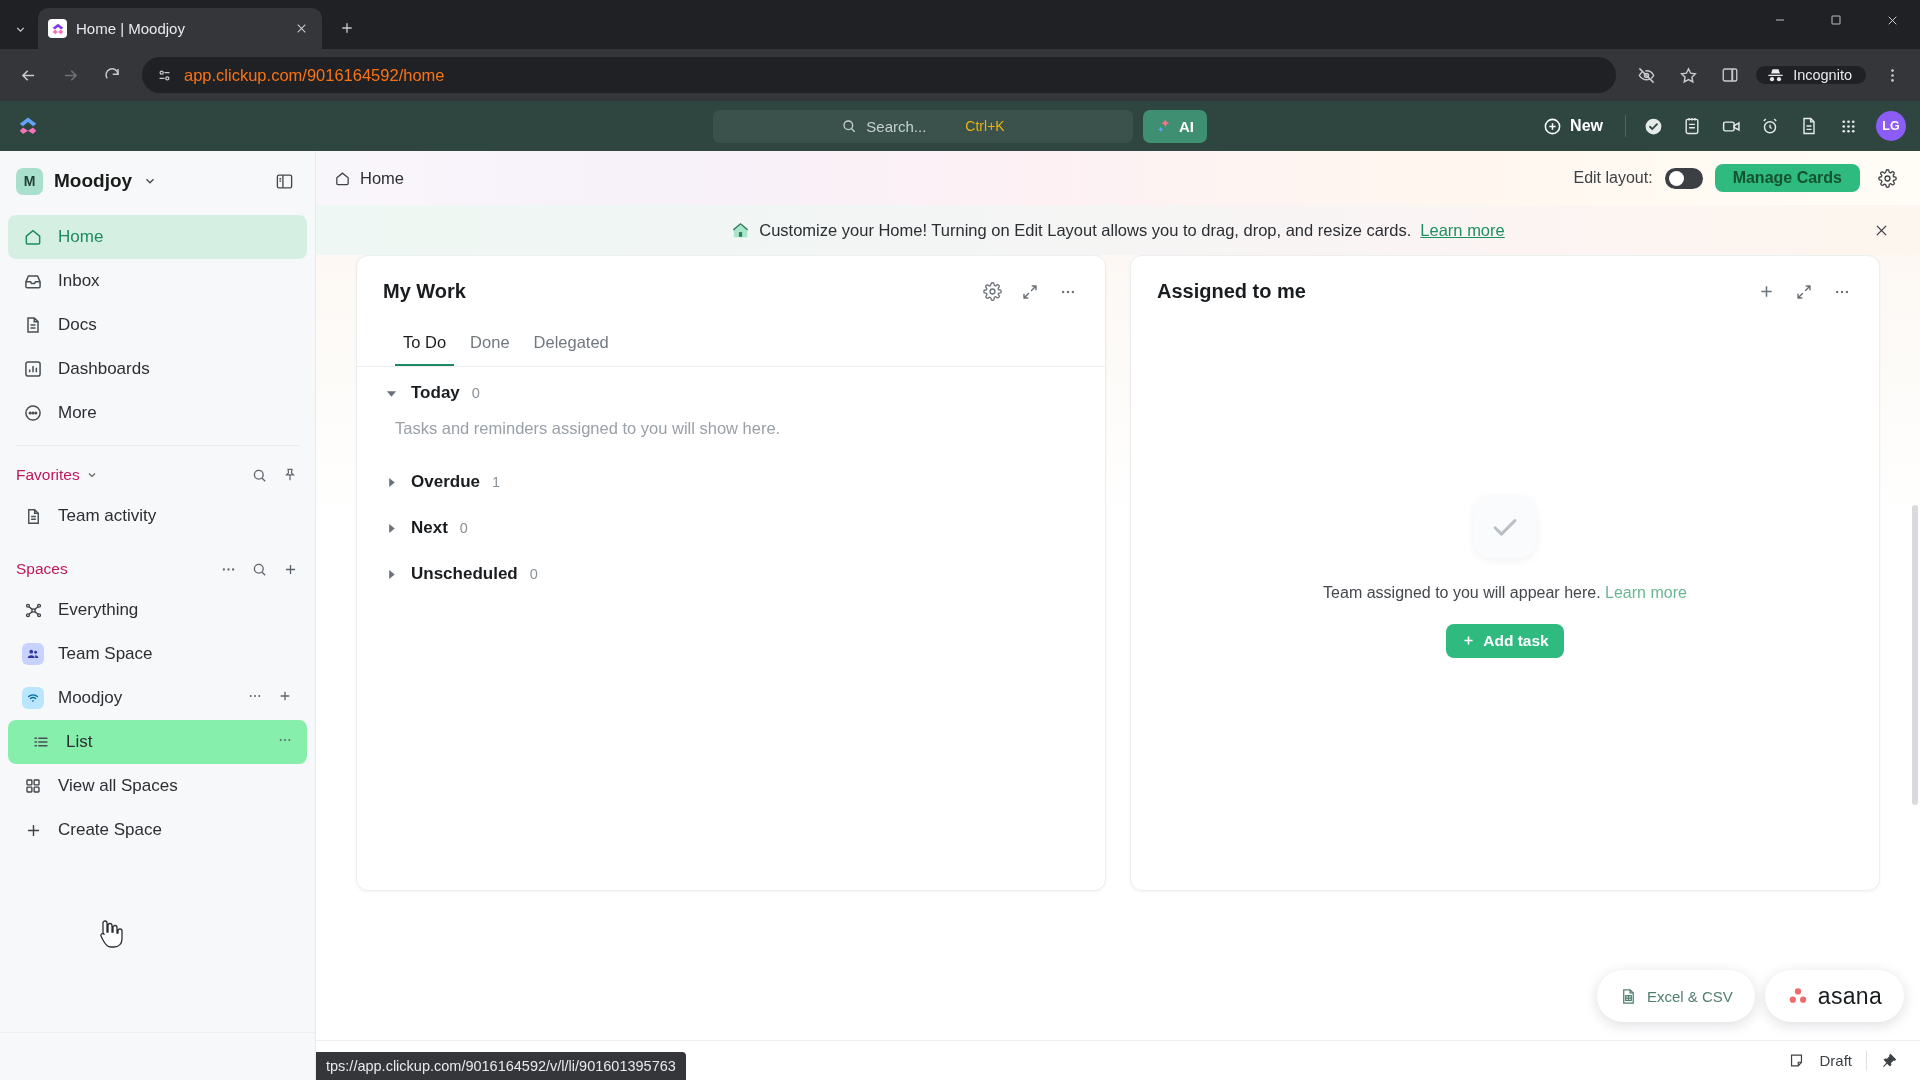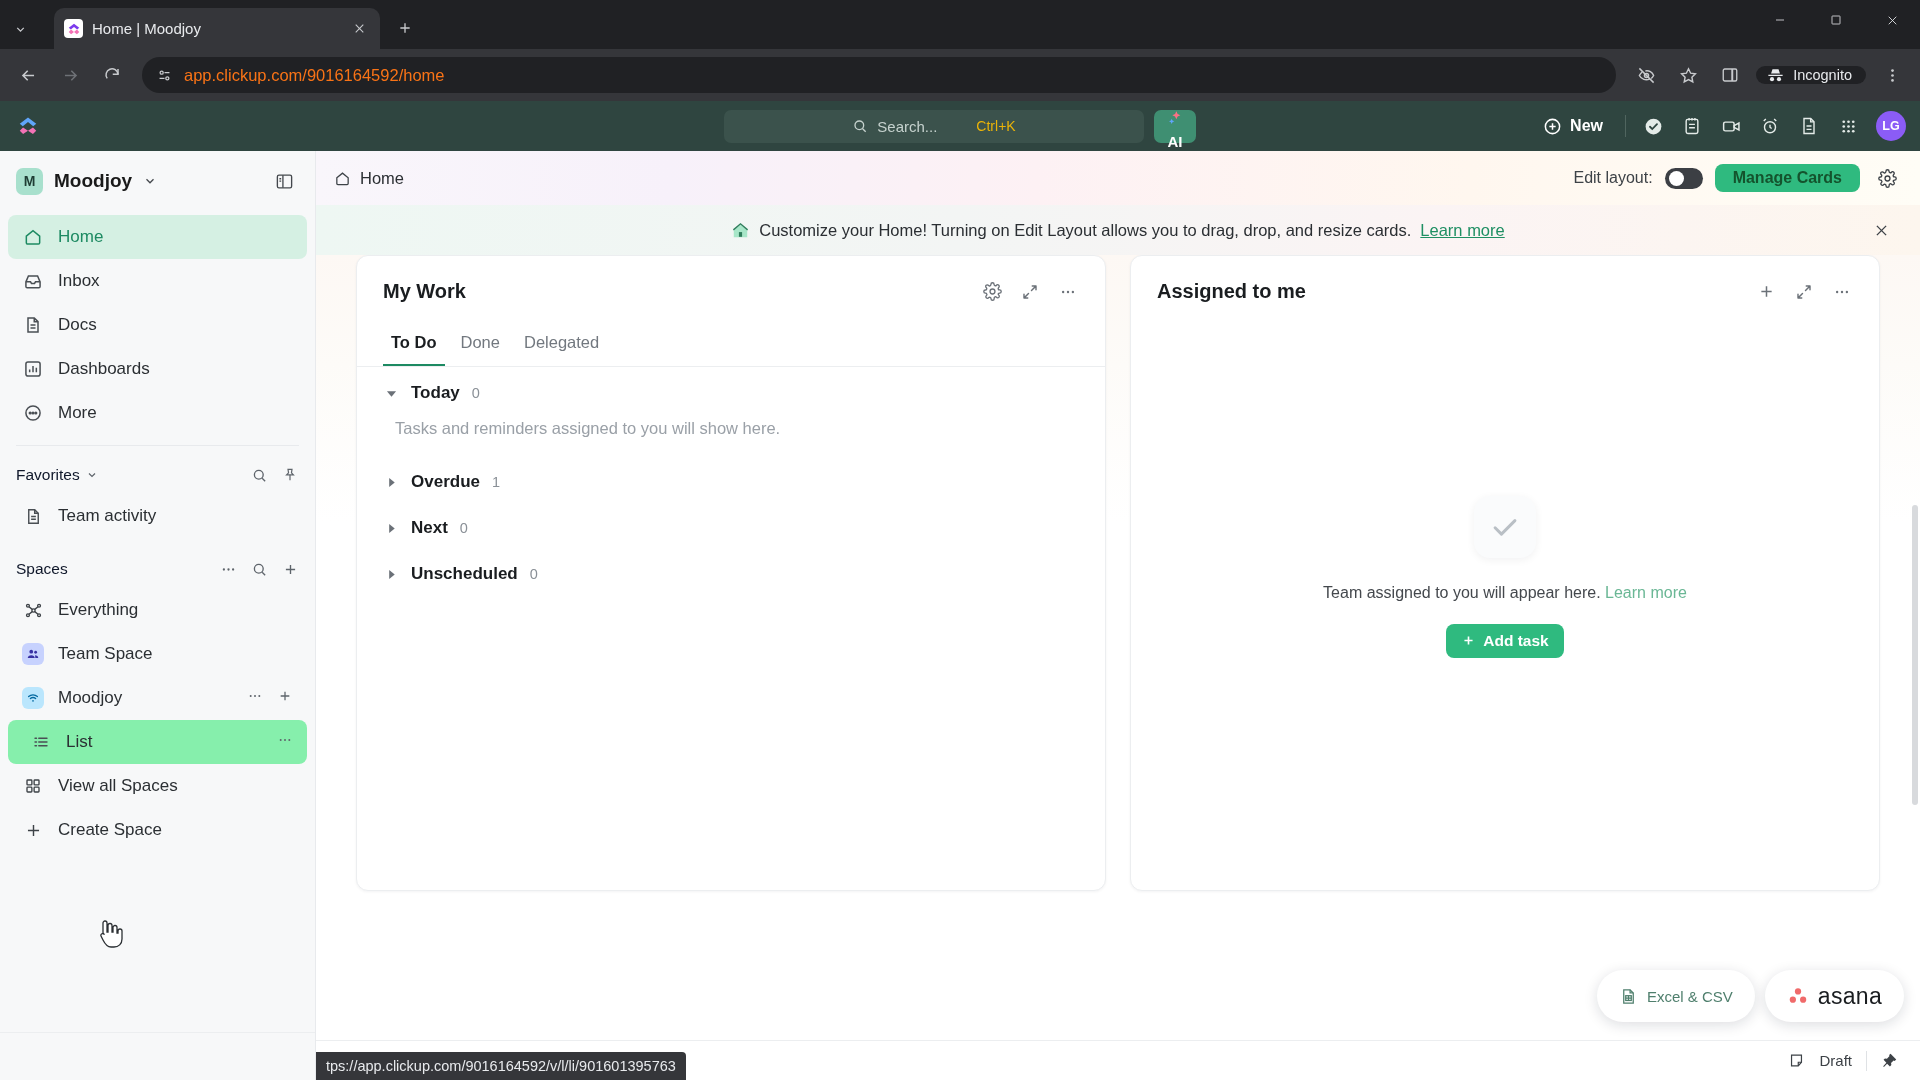--- a/index.html
+++ b/index.html
@@ -8,22 +8,22 @@
     font-family: "Liberation Sans", sans-serif;
     overflow: hidden; background: #202124;
   }
 
   
   .browser { width: 1920px; height: 1080px; display: flex; flex-direction: column; background: #202124; }
 
   .tabstrip { height: 49px; background: #202124; display: flex; align-items: flex-end; padding-left: 6px; position: relative; }
   .tab-chevron { width: 28px; height: 40px; display: flex; align-items: center; justify-content: center; color: #c8cacd; }
   .tab {
-    width: 326px; height: 41px; background: #35363a; border-radius: 10px 10px 0 0;
-    display: flex; align-items: center; padding: 0 10px; gap: 9px; margin-left: 20px;
+    width: 284px; height: 41px; background: #35363a; border-radius: 10px 10px 0 0;
+    display: flex; align-items: center; padding: 0 10px; gap: 9px; margin-left: 4px;
   }
   .tab-favicon { width: 19px; height: 19px; border-radius: 4px; background: #fff; display:flex; align-items:center; justify-content:center; flex:none; }
   .tab-title { color: #e8eaed; font-size: 15px; white-space: nowrap; overflow: hidden; text-overflow: ellipsis; flex: 1; }
   .tab-close { width: 22px; height: 22px; display: flex; align-items: center; justify-content: center; color: #c8cacd; flex: none; border-radius: 50%; }
   .newtab { width: 34px; height: 34px; display: flex; align-items: center; justify-content: center; color: #c8cacd; margin: 0 0 4px 8px; border-radius: 50%; }
   .wincontrols { position: absolute; right: 0; top: 0; display: flex; height: 40px; }
   .wc { width: 56px; height: 40px; display: flex; align-items: center; justify-content: center; color: #e8eaed; }
 
   .toolbar { height: 52px; background: #35363a; display: flex; align-items: center; padding: 0 8px; gap: 2px; }
   .tb-btn { width: 40px; height: 40px; display: flex; align-items: center; justify-content: center; border-radius: 50%; color: #c8cacd; flex:none; }
@@ -47,21 +47,21 @@
   .cu-logo { width: 28px; height: 28px; display: flex; align-items: center; justify-content: center; flex: none; }
   .cu-search-wrap { position: absolute; left: 50%; transform: translateX(-50%); display: flex; gap: 10px; }
   .cu-search {
     width: 420px; height: 33px; background: #3b524c; border-radius: 7px;
     display: flex; align-items: center; justify-content: center; gap: 9px; padding: 0 12px;
   }
   .cu-search-text { color: #c6d2ce; font-size: 15px; }
   .cu-kbd { color: #eab308; font-size: 14px; margin-left: 30px; }
   .cu-ai {
     height: 33px; background: #3f8f72; border-radius: 7px; display: flex; align-items: center;
-    gap: 7px; padding: 0 13px; color: #fff; font-size: 15px; font-weight: bold; flex-direction: column;
+    gap: 7px; padding: 0 13px; color: #fff; font-size: 15px; font-weight: bold;
   }
   .cu-right { margin-left: auto; display: flex; align-items: center; gap: 5px; }
   .cu-new {
     height: 33px; display: flex; align-items: center; gap: 8px; padding: 0 12px;
     color: #fff; font-size: 16px; font-weight: bold; border-radius: 7px;
   }
   .cu-icon { width: 34px; height: 34px; display: flex; align-items: center; justify-content: center; color: #e4ebe8; border-radius: 6px; }
   .cu-divider { width: 1px; height: 22px; background: #50655f; margin: 0 5px; }
   .cu-avatar {
     width: 30px; height: 30px; border-radius: 50%; background: #8b5cf6; color: #fff;
@@ -82,21 +82,21 @@
     height: 44px; display: flex; align-items: center; gap: 14px; padding: 0 14px;
     border-radius: 8px; color: #2b2f33; font-size: 17px;
   }
   .sb-item .ico { width: 22px; height: 22px; display: flex; align-items: center; justify-content: center; flex: none; color: #4a4f54; }
   .sb-item.active { background: #d5f0e3; color: #1d8a62; font-weight: normal; }
   .sb-item.active .ico { color: #1d8a62; }
 
   .sb-sep { height: 1px; background: #e8eaed; margin: 10px 16px; }
 
   .sb-section { display: flex; align-items: center; padding: 0 16px; height: 38px; gap: 6px; }
-  .sb-section-title { font-size: 15.5px; color: #0f172a; }
+  .sb-section-title { font-size: 15.5px; color: #be185d; }
   .sb-section-actions { margin-left: auto; display: flex; align-items: center; gap: 13px; color: #5e646b; }
   .sb-section-actions > span { width: 18px; height: 18px; display: flex; align-items: center; justify-content: center; }
 
   .sb-space { height: 44px; display: flex; align-items: center; gap: 14px; padding: 0 14px; margin: 0 8px; border-radius: 8px; color: #2b2f33; font-size: 17px; }
   .sb-space .sico { width: 22px; height: 22px; border-radius: 6px; display: flex; align-items: center; justify-content: center; flex: none; }
   .sb-space .trail { margin-left: auto; display: flex; align-items: center; gap: 14px; color: #5e646b; }
   .sb-space.hovered { background: #86efac; }
   .sb-list-indent { padding-left: 34px; }
 
   .cursor-hand { position: absolute; left: 97px; top: 768px; pointer-events: none; }
@@ -129,21 +129,21 @@
 
   .cards { display: flex; gap: 24px; align-items: flex-start; }
   .card { flex: 1; background: #fff; border: 1px solid #eceef0; border-radius: 12px; box-shadow: 0 1px 3px rgba(16,24,40,.05); min-height: 636px; display: flex; flex-direction: column; }
   .card-head { display: flex; align-items: center; padding: 24px 26px 0; }
   .card-title { font-size: 20px; font-weight: bold; color: #1a1d20; }
   .card-actions { margin-left: auto; display: flex; align-items: center; gap: 16px; color: #6b7178; }
   .card-actions > span { width: 22px; height: 22px; display: flex; align-items: center; justify-content: center; }
 
   .tabs { display: flex; gap: 8px; padding: 16px 26px 0; border-bottom: 1px solid #eceef0; margin: 14px 0 0; }
   .tab-item { font-size: 16.5px; color: #72787f; padding: 0 8px 12px; }
-  .tab-item.active { color: #1a1d20; font-weight: bold; border-bottom: 2.5px solid #1d8a62; }
+  .tab-item.active { color: #1a1d20; font-weight: normal; border-bottom: 2.5px solid #1d8a62; margin-left: 12px; }
 
   .group { display: flex; align-items: center; gap: 12px; padding: 16px 26px 0; }
   .caret { width: 16px; display: flex; align-items: center; justify-content: center; color: #6b7178; }
   .group-name { font-size: 17px; font-weight: bold; color: #1a1d20; }
   .group-count { font-size: 14.5px; color: #8a9097; }
   .empty-hint { font-size: 16.5px; color: #9aa0a7; padding: 16px 26px 0 38px; }
 
   .card-empty { flex: 1; display: flex; flex-direction: column; align-items: center; justify-content: center; gap: 0; padding-bottom: 40px; }
   .empty-check { width: 62px; height: 62px; border-radius: 16px; background: #fafbfc; box-shadow: 0 2px 8px rgba(16,24,40,.06); display: flex; align-items: center; justify-content: center; margin-bottom: 26px; }
   .empty-text { font-size: 16px; color: #44484d; }

